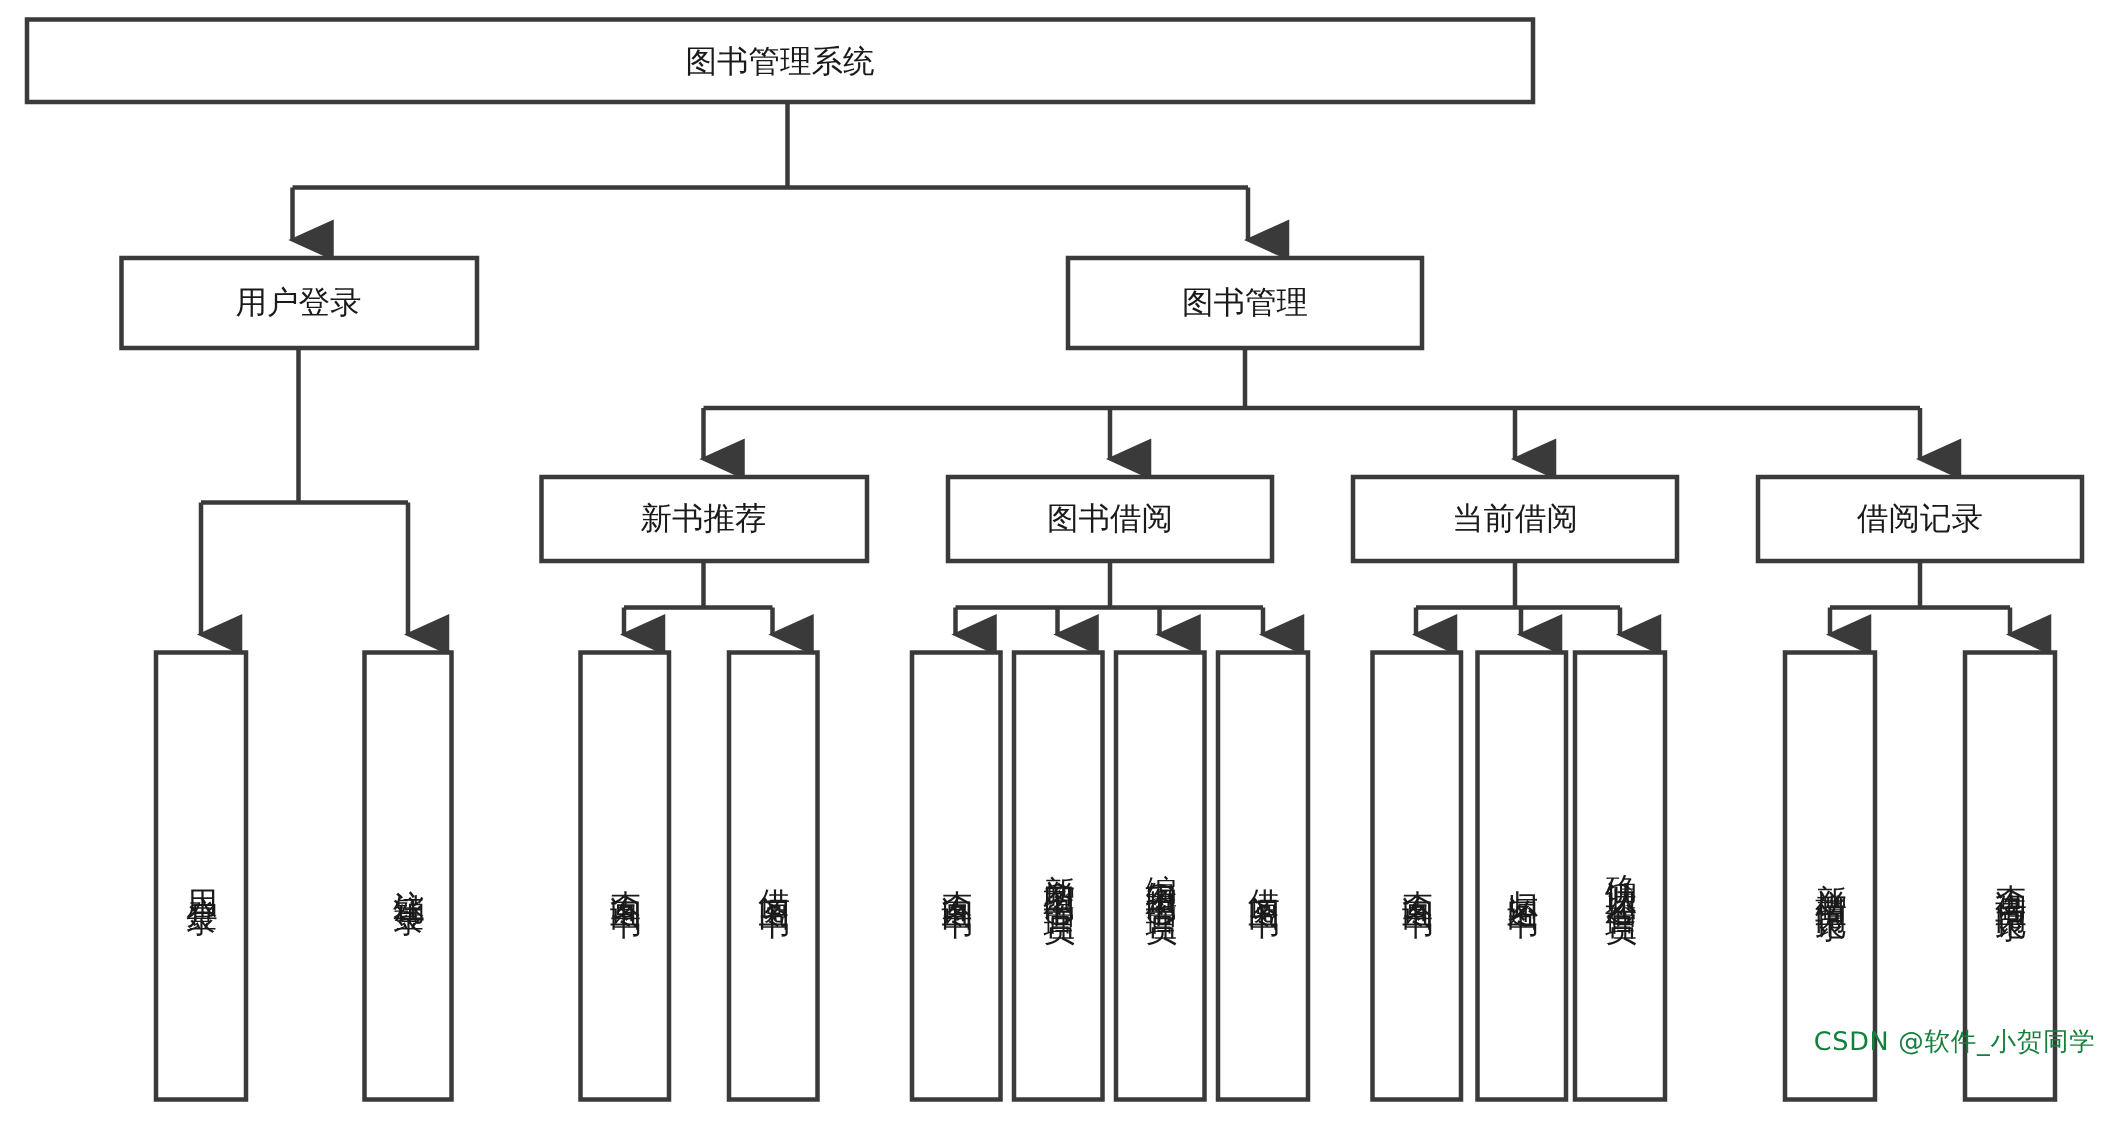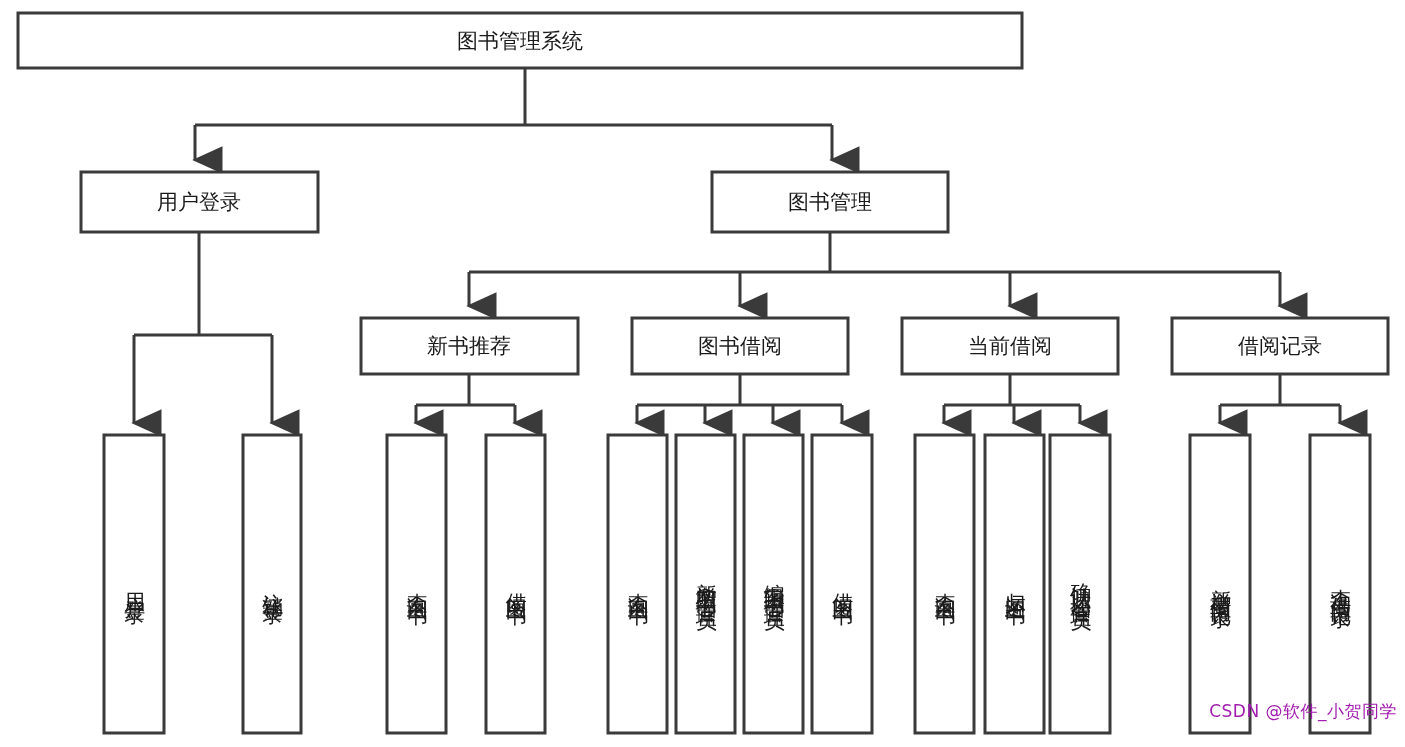--- a/index.html
+++ b/index.html
@@ -63,24 +63,24 @@
     font-size: 21px;
     line-height: 1.02;
     letter-spacing: 4px;
     color: #1a1a1a;
     text-align: center;
     white-space: nowrap;
   }
   .watermark {
     position: absolute;
     right: 8px;
-    bottom: 0;
+    bottom: 17px;
     font-family: "DejaVu Sans", "Liberation Sans", sans-serif;
     font-size: 17px;
-    color: #a21caf;
+    color: #15803d;
     letter-spacing: 0.5px;
     user-select: none;
   }
 </style>
 </head>
 <body>
 
 <div id="diagram-root">
 
   <svg id="tree-svg" viewBox="0 0 1405 747" xmlns="http://www.w3.org/2000/svg">

